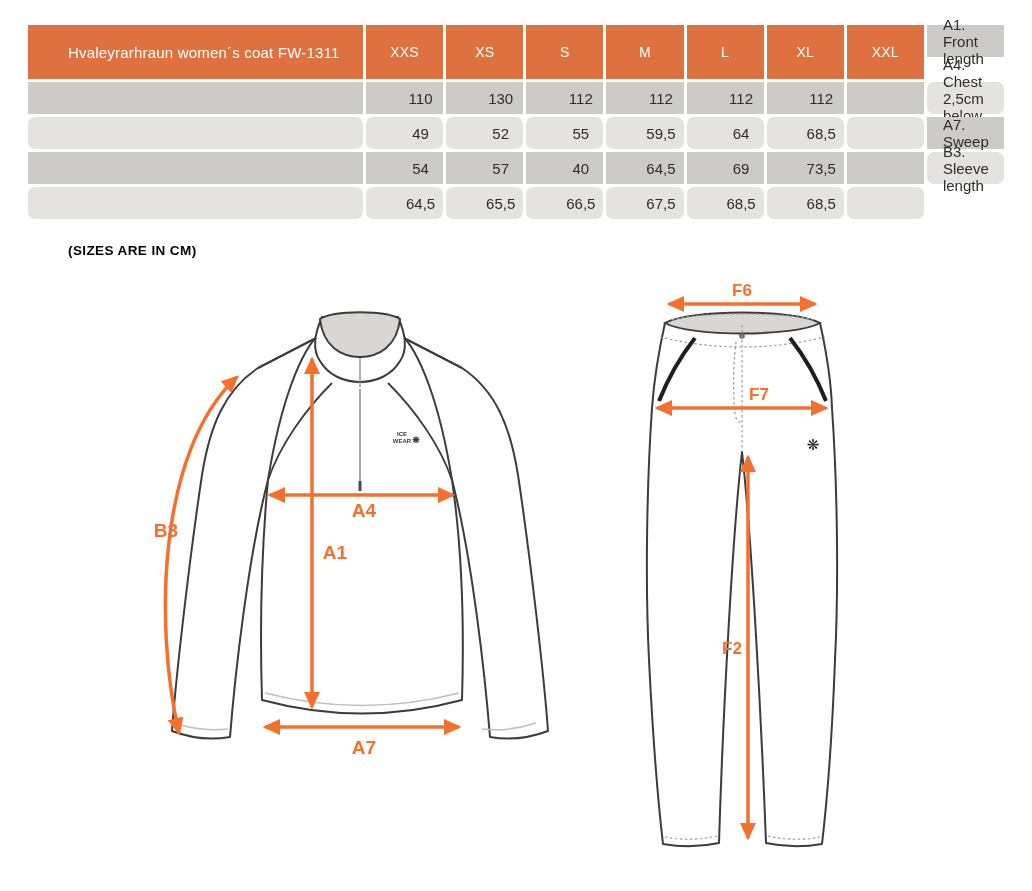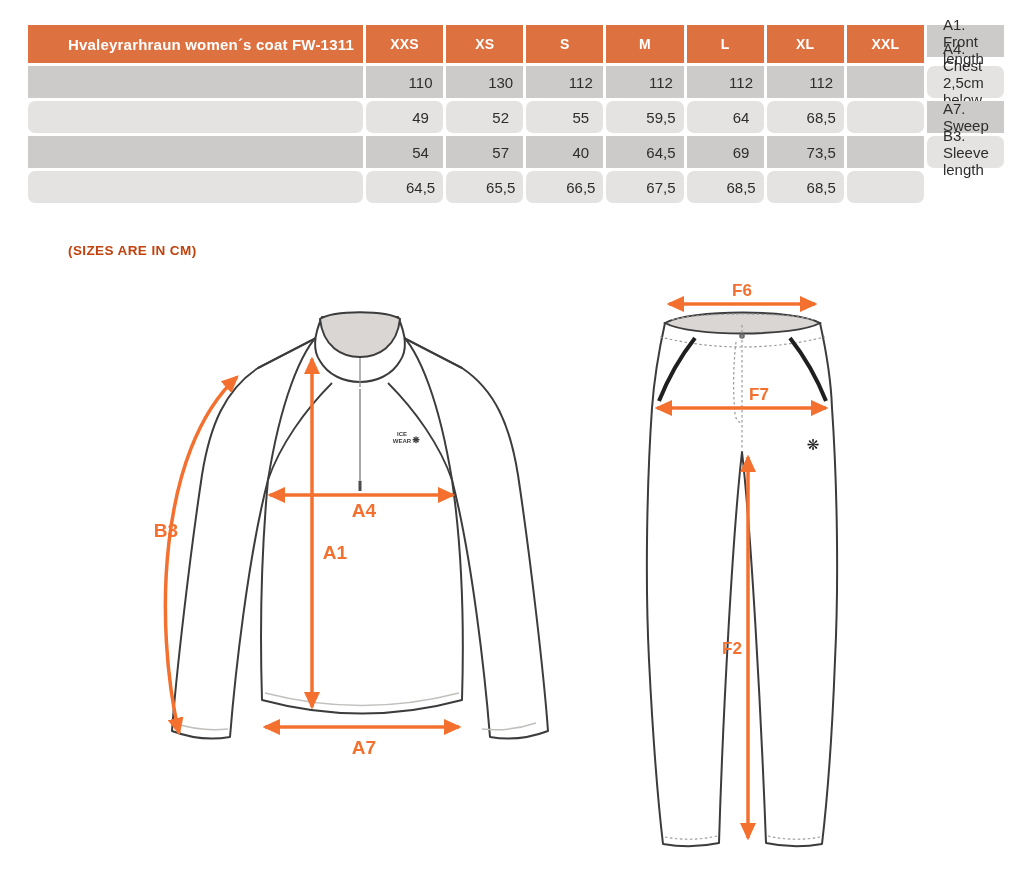--- a/index.html
+++ b/index.html
@@ -8,33 +8,33 @@
   .page { position:relative; width:1032px; height:891px; background:#ffffff; overflow:hidden; }
 
   
   .size-table{
     position:absolute; left:28px; top:25px; width:976px;
     display:grid; grid-template-columns:335px repeat(8,1fr);
     gap:3px; background:#ffffff;
   }
   .cell{ display:flex; align-items:center; justify-content:center; }
   .th{
-    background:#DE7140; color:#ffffff; height:38px;
-    font-size:14px; font-weight:700; letter-spacing:.2px;
+    background:#DE7140; color:#ffffff; height:54px;
+    font-size:14px; font-weight:400; letter-spacing:.2px;
   }
   .th-title{ justify-content:flex-start; padding-left:40px; font-size:15px; }
   .td{ height:32px; color:#2d2d2d; font-size:15px;padding-left:32px; }
   .td-label{ justify-content:flex-start; padding-left:16px; }
   .row-a{ background:#CCCBC9; }
   .row-b{ background:#E4E3E1;border-radius:7px; }
 
   
   .sizes-note{
     position:absolute; left:68px; top:243px;
-    color:#c2410c; font-size:13.5px; font-weight:700; letter-spacing:.4px;
+    color:#000000; font-size:13.5px; font-weight:700; letter-spacing:.4px;
   }
 
   
   .diagram{ position:absolute; }
   .garment{ fill:#ffffff; stroke:#3c3c3c; stroke-width:2; stroke-linejoin:round; }
   .seam{ fill:none; stroke:#3c3c3c; stroke-width:1.8; }
   .lightseam{ fill:none; stroke:#c2bfbc; stroke-width:1.5; }
   .dashseam{ fill:none; stroke:#9a9a9a; stroke-width:1.2; stroke-dasharray:2.5 2.5; }
   .inner-gray{ fill:#DAD6D3; stroke:#3c3c3c; stroke-width:2; }
   .arrow{ fill:none; stroke:#F4702F; stroke-width:3.5; }

